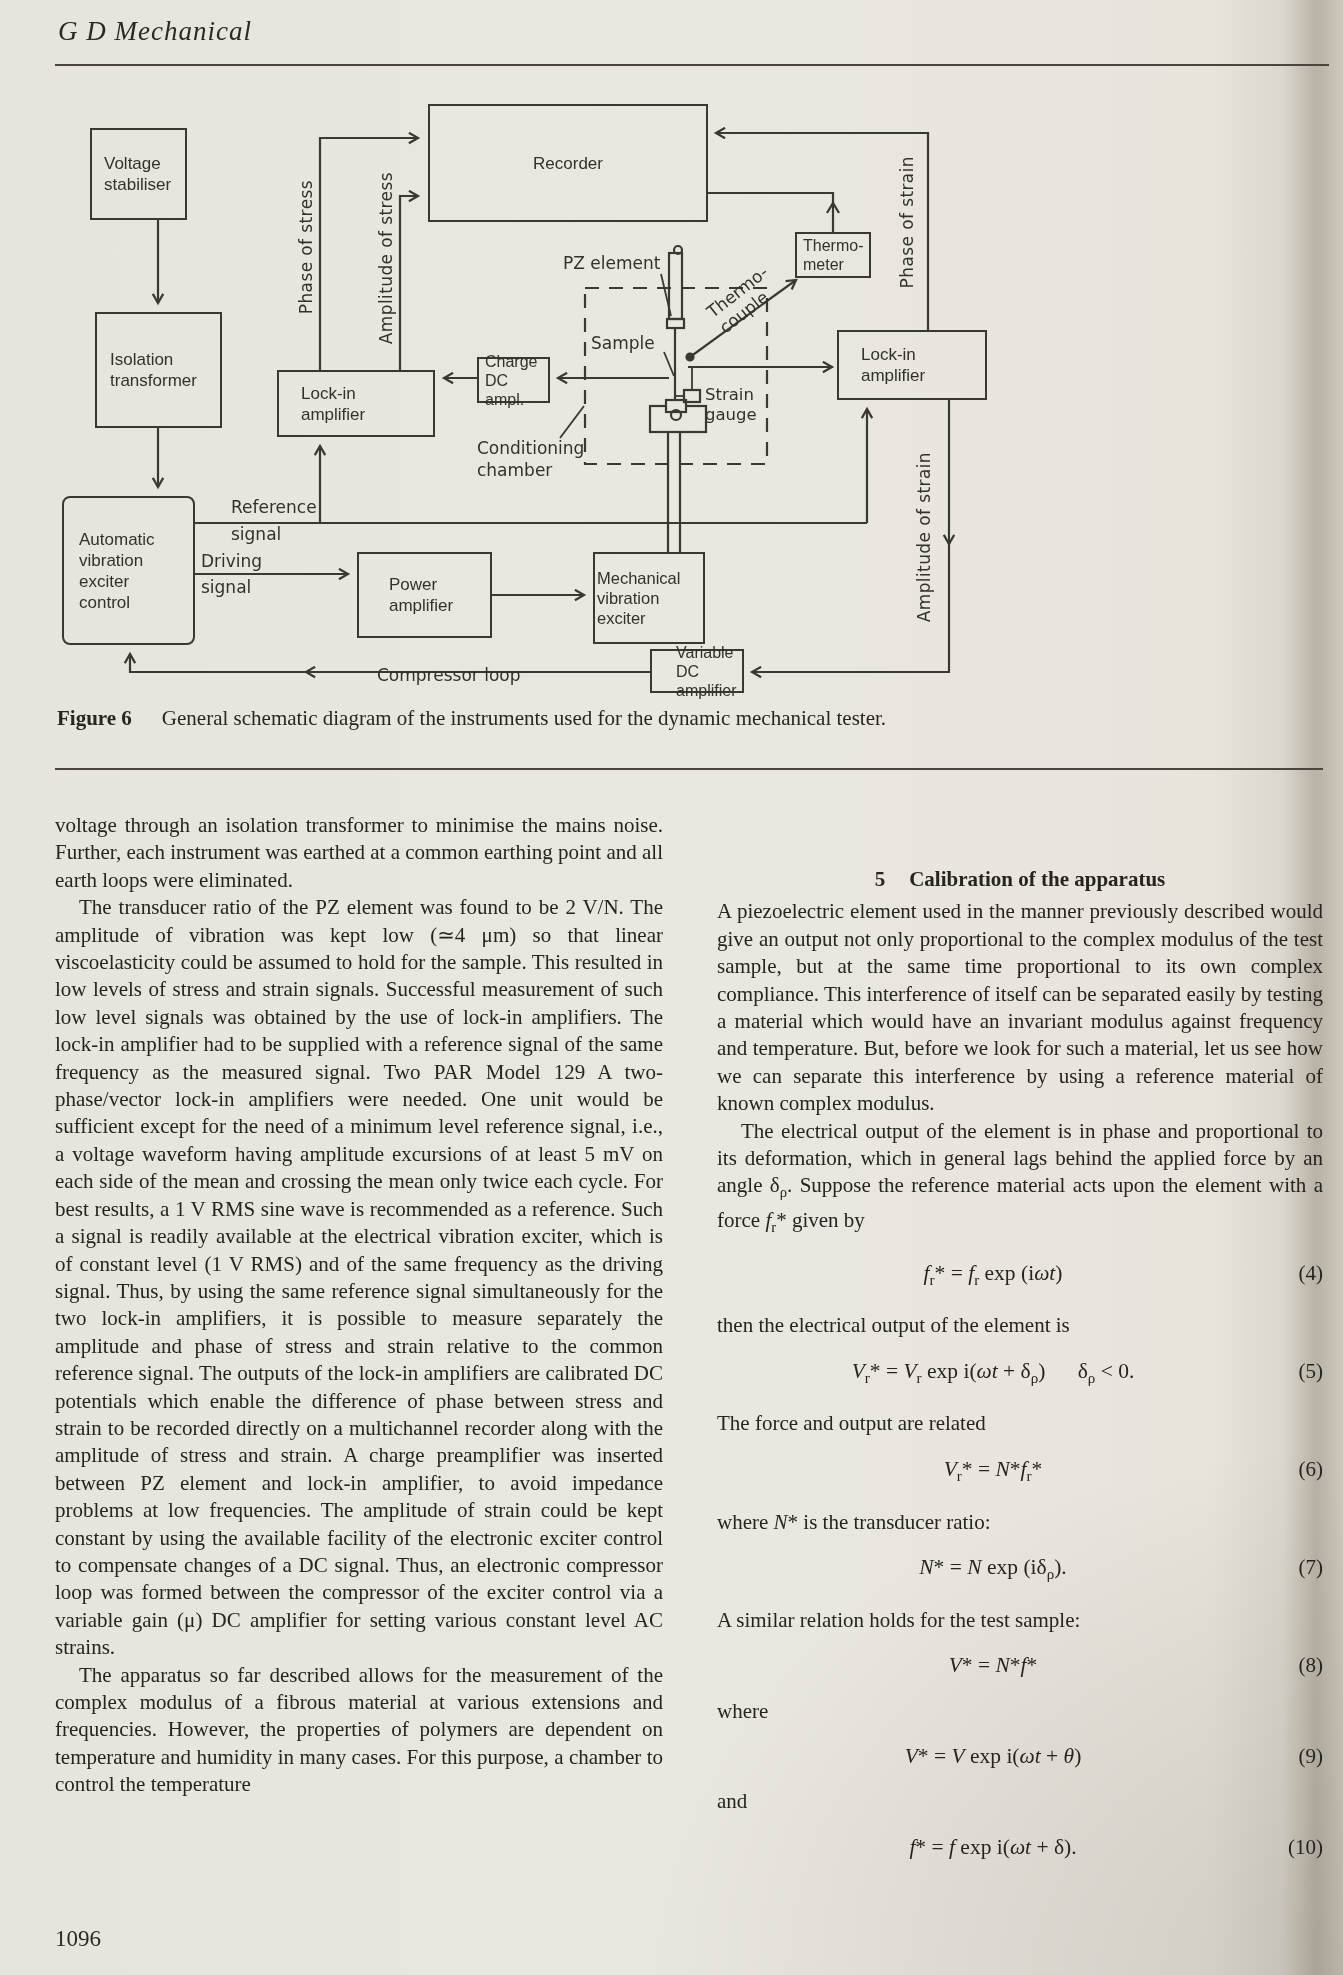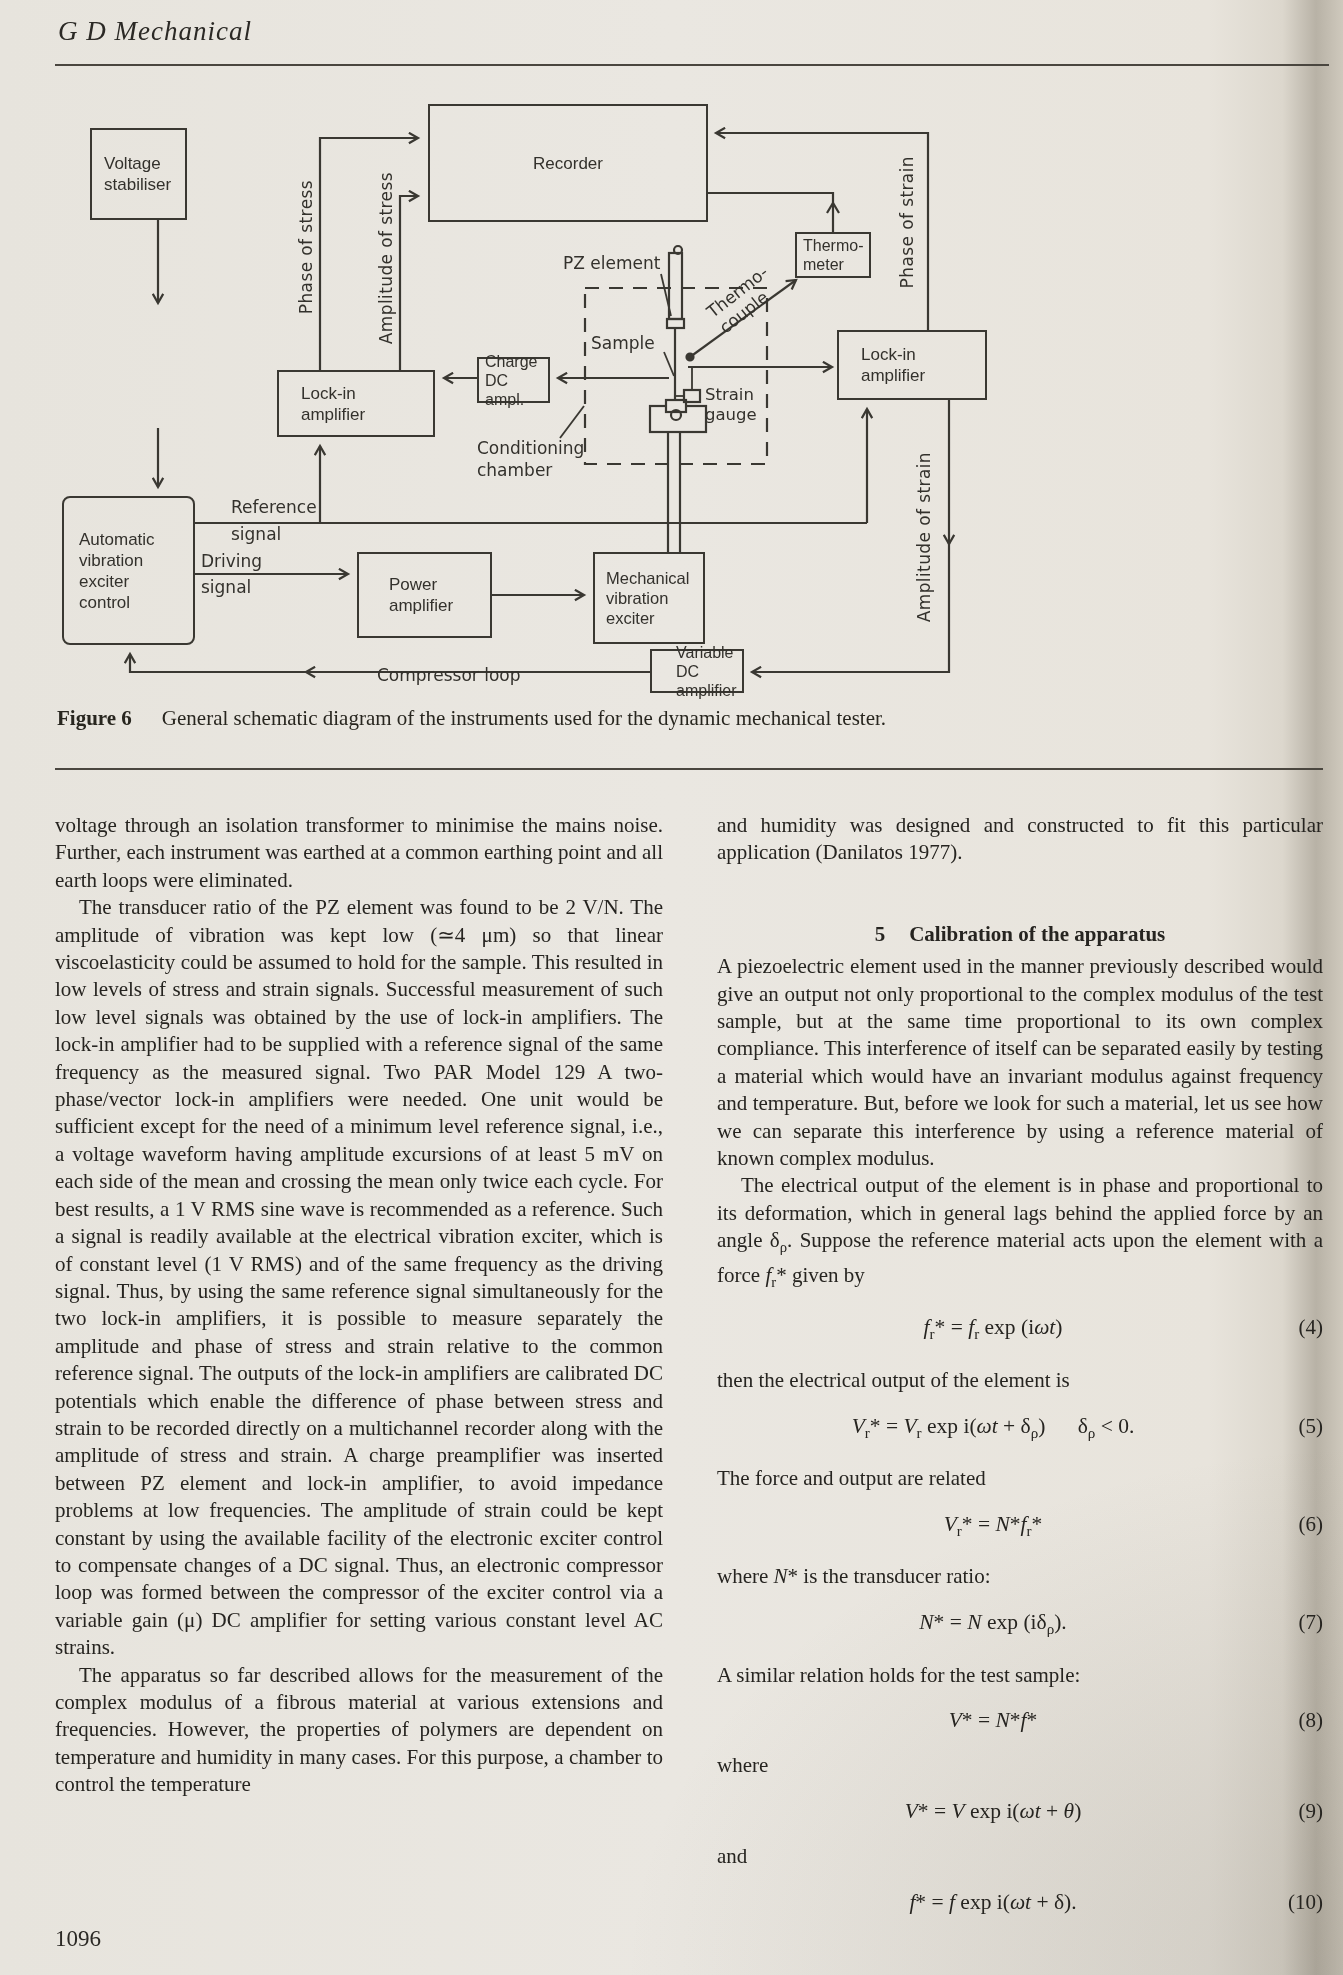--- a/index.html
+++ b/index.html
@@ -118,20 +118,24 @@
 
       <rect x="585" y="288" width="182" height="176" stroke-dasharray="14 10"></rect>
       <circle cx="690" cy="357" r="3.5" fill="#3a3832"></circle>
     </g>
   </svg>
 
   <div class="box" style="left:90px;top:128px;width:97px;height:92px;padding-left:12px;">
       <span>Voltage
 stabiliser</span>
     </div>
+  <div class="box" style="left:95px;top:312px;width:127px;height:116px;padding-left:13px;">
+      <span>Isolation
+transformer</span>
+    </div>
   <div class="box" style="left:62px;top:496px;width:133px;height:149px;padding-left:15px;border-radius:8px;">
       <span>Automatic
 vibration
 exciter
 control</span>
     </div>
   <div class="box" style="left:428px;top:104px;width:280px;height:118px;justify-content:center;">
       <span>Recorder</span>
     </div>
   <div class="box" style="left:277px;top:370px;width:158px;height:67px;padding-left:22px;">
@@ -147,21 +151,21 @@
 meter</span>
     </div>
   <div class="box" style="left:837px;top:330px;width:150px;height:70px;padding-left:22px;">
       <span>Lock-in
 amplifier</span>
     </div>
   <div class="box" style="left:357px;top:552px;width:135px;height:86px;padding-left:30px;">
       <span>Power
 amplifier</span>
     </div>
-  <div class="box" style="left:593px;top:552px;width:112px;height:92px;padding-left:11px;font-size:16.5px;line-height:20px;">
+  <div class="box" style="left:593px;top:552px;width:112px;height:92px;padding-left:2px;font-size:16.5px;line-height:20px;">
       <span>Mechanical
 vibration
 exciter</span>
     </div>
   <div class="box" style="left:650px;top:649px;width:94px;height:44px;padding-left:24px;font-size:16px;line-height:19px;">
       <span>Variable
 DC amplifier</span>
     </div>
 
   <div class="vlabel" style="left:296px;top:180px;">Phase of stress</div>
@@ -187,21 +191,20 @@
   </div>
   <div class="rule2"></div>
 
   <div class="col left-col">
     <p>voltage through an isolation transformer to minimise the mains noise. Further, each instrument was earthed at a common earthing point and all earth loops were eliminated.</p>
     <p class="ind">The transducer ratio of the PZ element was found to be 2 V/N. The amplitude of vibration was kept low (≃4 μm) so that linear viscoelasticity could be assumed to hold for the sample. This resulted in low levels of stress and strain signals. Successful measurement of such low level signals was obtained by the use of lock-in amplifiers. The lock-in amplifier had to be supplied with a reference signal of the same frequency as the measured signal. Two PAR Model 129 A two-phase/vector lock-in amplifiers were needed. One unit would be sufficient except for the need of a minimum level reference signal, i.e., a voltage waveform having amplitude excursions of at least 5 mV on each side of the mean and crossing the mean only twice each cycle. For best results, a 1 V RMS sine wave is recommended as a reference. Such a signal is readily available at the electrical vibration exciter, which is of constant level (1 V RMS) and of the same frequency as the driving signal. Thus, by using the same reference signal simultaneously for the two lock-in amplifiers, it is possible to measure separately the amplitude and phase of stress and strain relative to the common reference signal. The outputs of the lock-in amplifiers are calibrated DC potentials which enable the difference of phase between stress and strain to be recorded directly on a multichannel recorder along with the amplitude of stress and strain. A charge preamplifier was inserted between PZ element and lock-in amplifier, to avoid impedance problems at low frequencies. The amplitude of strain could be kept constant by using the available facility of the electronic exciter control to compensate changes of a DC signal. Thus, an electronic compressor loop was formed between the compressor of the exciter control via a variable gain (μ) DC amplifier for setting various constant level AC strains.</p>
     <p class="ind">The apparatus so far described allows for the measurement of the complex modulus of a fibrous material at various extensions and frequencies. However, the properties of polymers are dependent on temperature and humidity in many cases. For this purpose, a chamber to control the temperature</p>
   </div>
 
   <div class="col right-col">
-    <p>and humidity was designed and constructed to fit this particular application (Danilatos 1977).</p>
     <p class="sech">
       <span class="shnum">5</span><span>Calibration of the apparatus</span>
     </p>
     <p>A piezoelectric element used in the manner previously described would give an output not only proportional to the complex modulus of the test sample, but at the same time proportional to its own complex compliance. This interference of itself can be separated easily by testing a material which would have an invariant modulus against frequency and temperature. But, before we look for such a material, let us see how we can separate this interference by using a reference material of known complex modulus.</p>
     <p class="ind">The electrical output of the element is in phase and proportional to its deformation, which in general lags behind the applied force by an angle δ<sub>ρ</sub>. Suppose the reference material acts upon the element with a force <i>f</i><sub>r</sub>* given by</p>
 
     <div class="eqrow">
       <span class="eqbody"><i>f</i><sub>r</sub>* = <i>f</i><sub>r</sub> exp (i<i>ωt</i>)</span>
         <span class="eqnum">(4)</span>
     </div>

